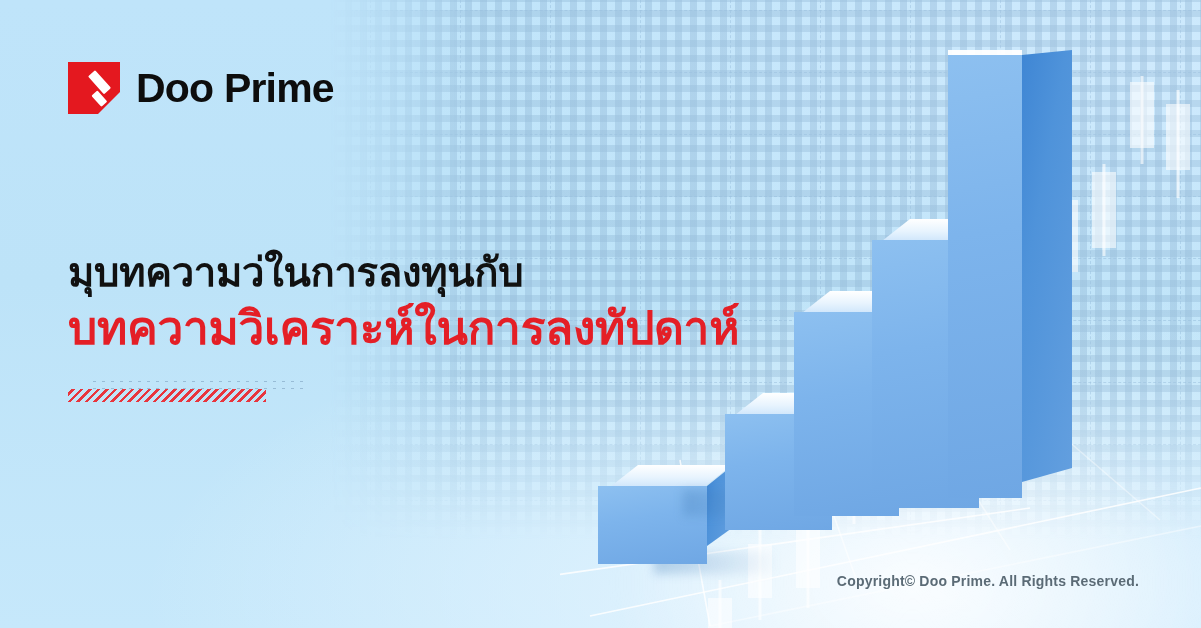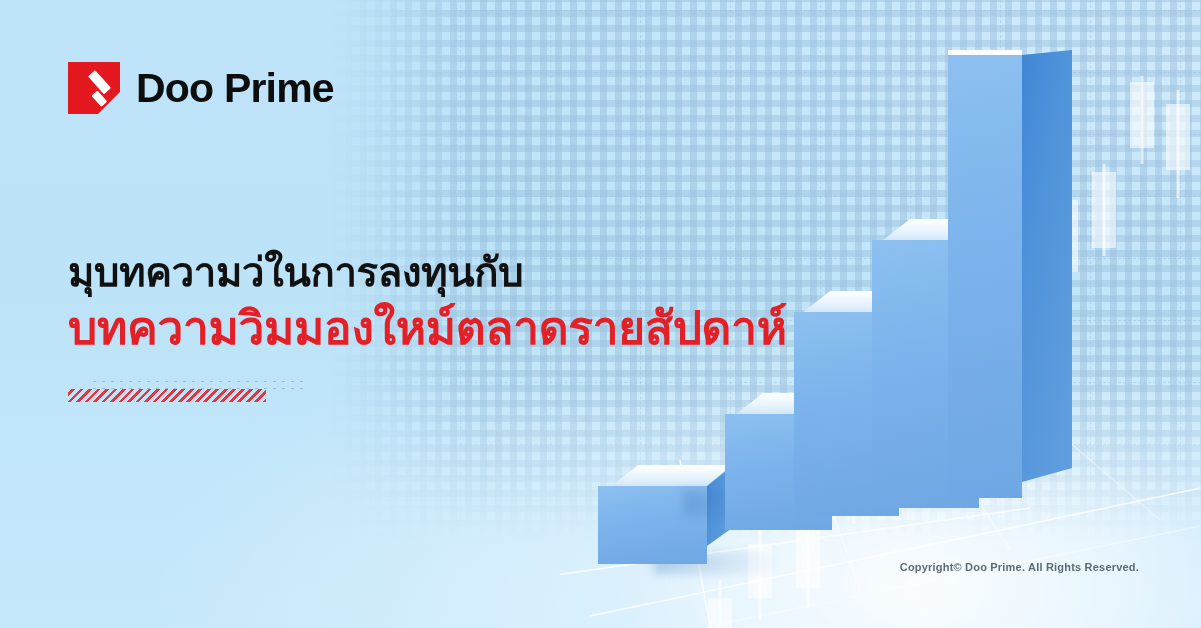--- a/index.html
+++ b/index.html
@@ -189,22 +189,22 @@
     width: 198px; height: 13px;
     background-image: repeating-linear-gradient(-45deg,
       #e8353d 0px, #e8353d 2.6px,
       rgba(255,255,255,0) 2.6px, rgba(255,255,255,0) 6px);
   }
 
   
   .copyright {
     position: absolute;
     right: 62px;
-    top: 561px;
-    font-size: 11px;
+    top: 573px;
+    font-size: 14px;
     font-weight: 700;
     color: #5b6b76;
     letter-spacing: 0.2px;
     white-space: nowrap;
   }
 </style>
 </head>
 <body>
 
 <div class="banner">
@@ -356,21 +356,21 @@
         <path d="M0 0 H52 V30 L30 52 H0 Z" fill="#e4181f"></path>
         <rect x="26.5" y="8.5" width="9.5" height="24" rx="1.2" transform="rotate(-42 31 20)" fill="#ffffff"></rect>
         <rect x="27.5" y="29.5" width="8" height="15" rx="1.2" transform="rotate(-42 31 37)" fill="#ffffff"></rect>
       </svg>
     </div>
     <div class="logo-text">Doo Prime</div>
   </div>
 
   <div class="headline">
     <div class="line1">มุบทความว่ในการลงทุนกับ</div>
-    <div class="line2">บทความวิมมองใหม์ตลาดรายสัปดาห์</div>
+    <div class="line2">บทความวิเคราะห์ในการลงทัปดาห์</div>
   </div>
 
   <div class="deco">
     <div class="deco-dots"></div>
     <div class="deco-stripes"></div>
   </div>
 
   <div class="copyright">Copyright© Doo Prime. All Rights Reserved.</div>
 
 </div>

